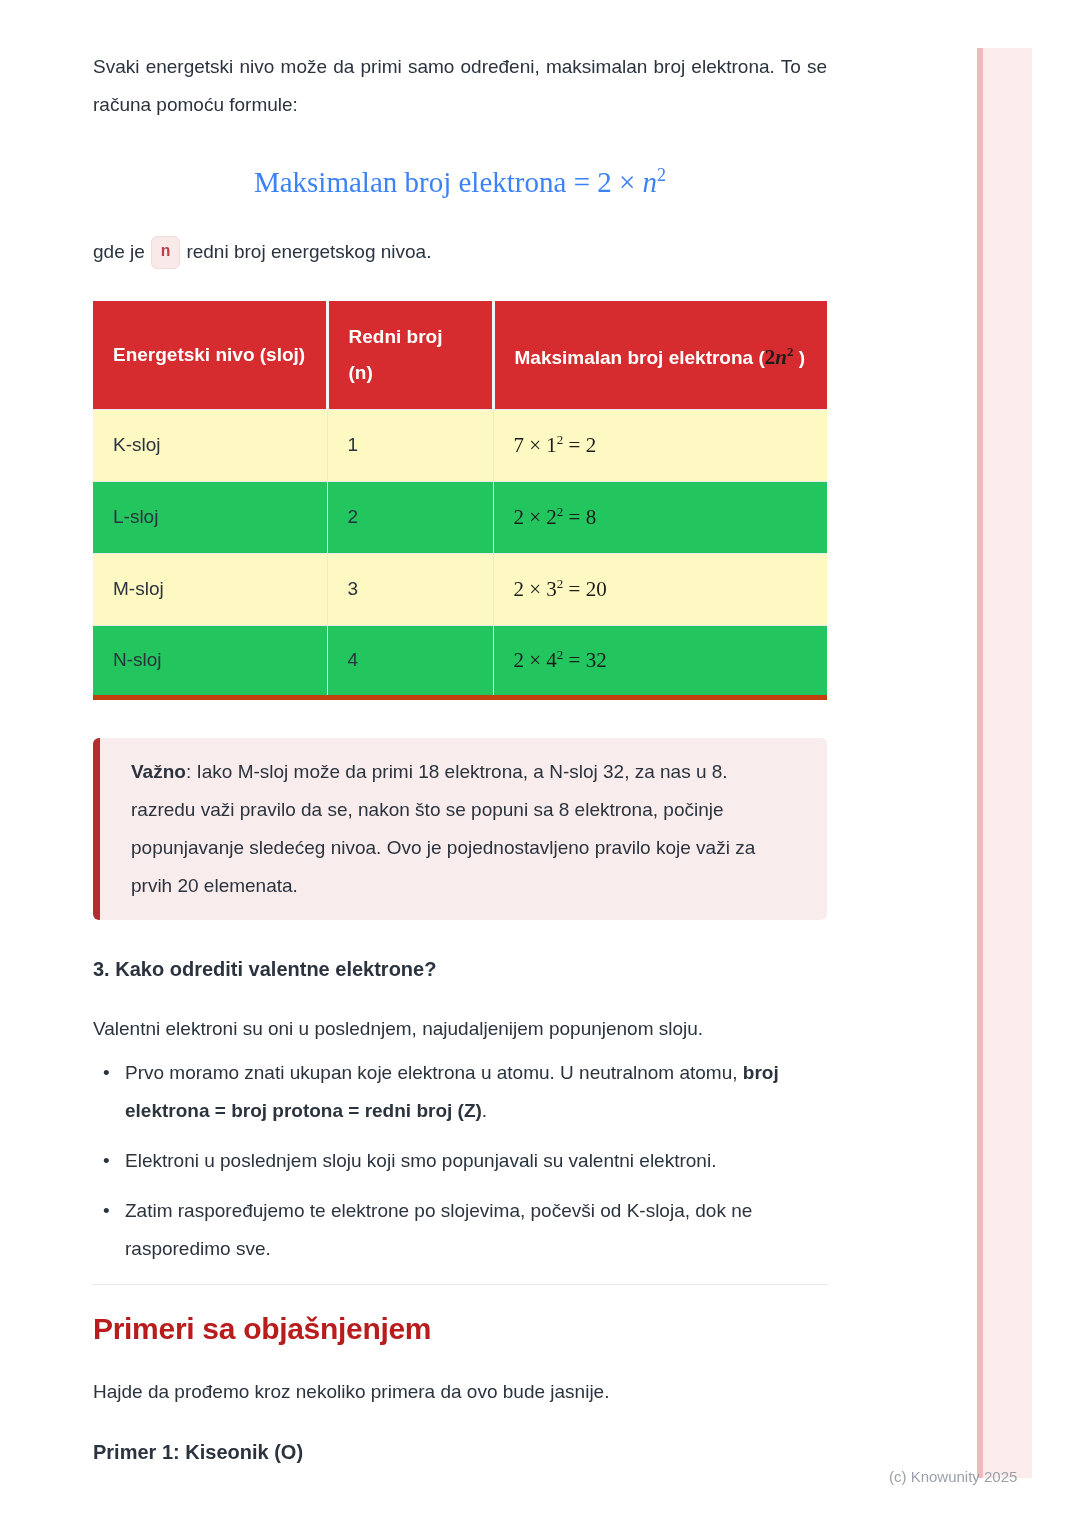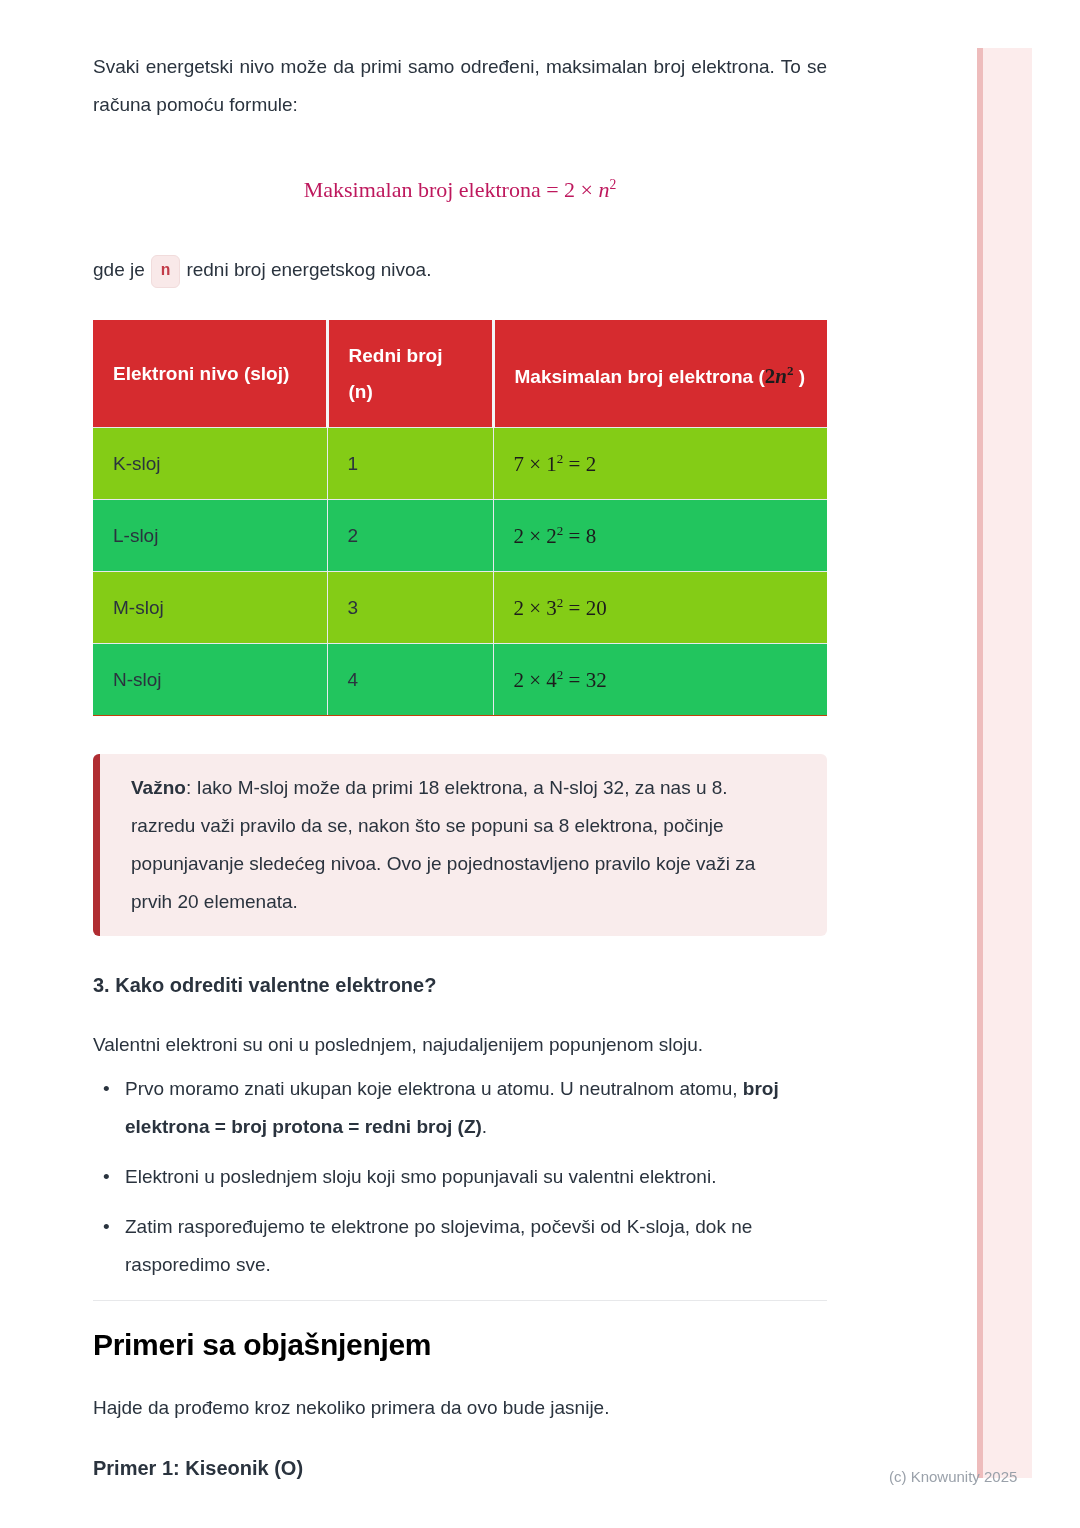--- a/index.html
+++ b/index.html
@@ -19,23 +19,23 @@
   .para {
     margin-top: 48px;
     font-size: 19px;
     line-height: 38px;
     text-align: justify;
   }
   .formula-line {
     margin-top: 38px;
     text-align: center;
     font-family: "Liberation Serif", serif;
-    font-size: 22px;
-    line-height: 46px;
-    color: #be185d;
+    font-size: 29px;
+    line-height: 26px;
+    color: #3b82f6;
   }
   .formula-line i { font-style: italic; }
   sup { font-size: 0.62em; }
   .where-line {
     margin-top: 40px;
     font-size: 19px;
     line-height: 34px;
   }
   .code-badge {
     display: inline-block;
@@ -74,25 +74,25 @@
     border-left: 3px solid #f4f5f7;
   }
   table.levels th:first-child { border-left: none; }
   table.levels td {
     font-size: 19px;
     padding: 0 20px;
     height: 72px;
     vertical-align: middle;
     border-top: 1px solid #e7e9ee;
     border-left: 1px solid #e7e9ee;
-    background: #84cc16;
+    background: #fef9c3;
   }
   table.levels td:first-child { border-left: none; }
   table.levels tr.alt td { background: #22c55e; }
-  table.levels tr:last-child td { border-bottom: 1px solid #c2410c; margin-top: 8px; }
+  table.levels tr:last-child td { border-bottom: 5px solid #c2410c; margin-top: 8px; }
   .math {
     font-family: "Liberation Serif", serif;
     font-size: 21px;
     color: #1c1c1c;
     white-space: nowrap;
   }
   .math i { font-style: italic; }
   
   .callout {
     margin-top: 38px;
@@ -136,21 +136,21 @@
   .divider {
     margin-top: 16px;
     border-top: 1px solid #e7e8ea;
     height: 0;
   }
   .h2-red {
     margin-top: 26px;
     font-size: 30px;
     font-weight: 700;
     line-height: 36px;
-    color: #000000;
+    color: #b91c1c;
     letter-spacing: -0.3px;
   }
   .primer-title {
     margin-top: 26px;
     font-size: 20px;
     font-weight: 700;
     line-height: 30px;
   }
   
   .side-strip {
@@ -182,21 +182,21 @@
   <p class="where-line"><span>gde je</span><span class="code-badge">n</span><span>redni broj energetskog nivoa.</span></p>
 
   <table class="levels">
     <colgroup>
         <col class="c1">
         <col class="c2">
         <col class="c3">
       </colgroup>
     <thead>
       <tr>
-        <th>Elektroni nivo (sloj)</th>
+        <th>Energetski nivo (sloj)</th>
         <th>Redni broj (n)</th>
         <th><span>Maksimalan broj elektrona (</span><span class="math"><span>2</span><i>n</i><sup>2</sup></span><span> )</span></th>
       </tr>
     </thead>
     <tbody>
       <tr>
         <td>K-sloj</td>
         <td>1</td>
         <td><span class="math"><span>7 × 1</span><sup>2</sup><span> = 2</span></span></td>
       </tr>

